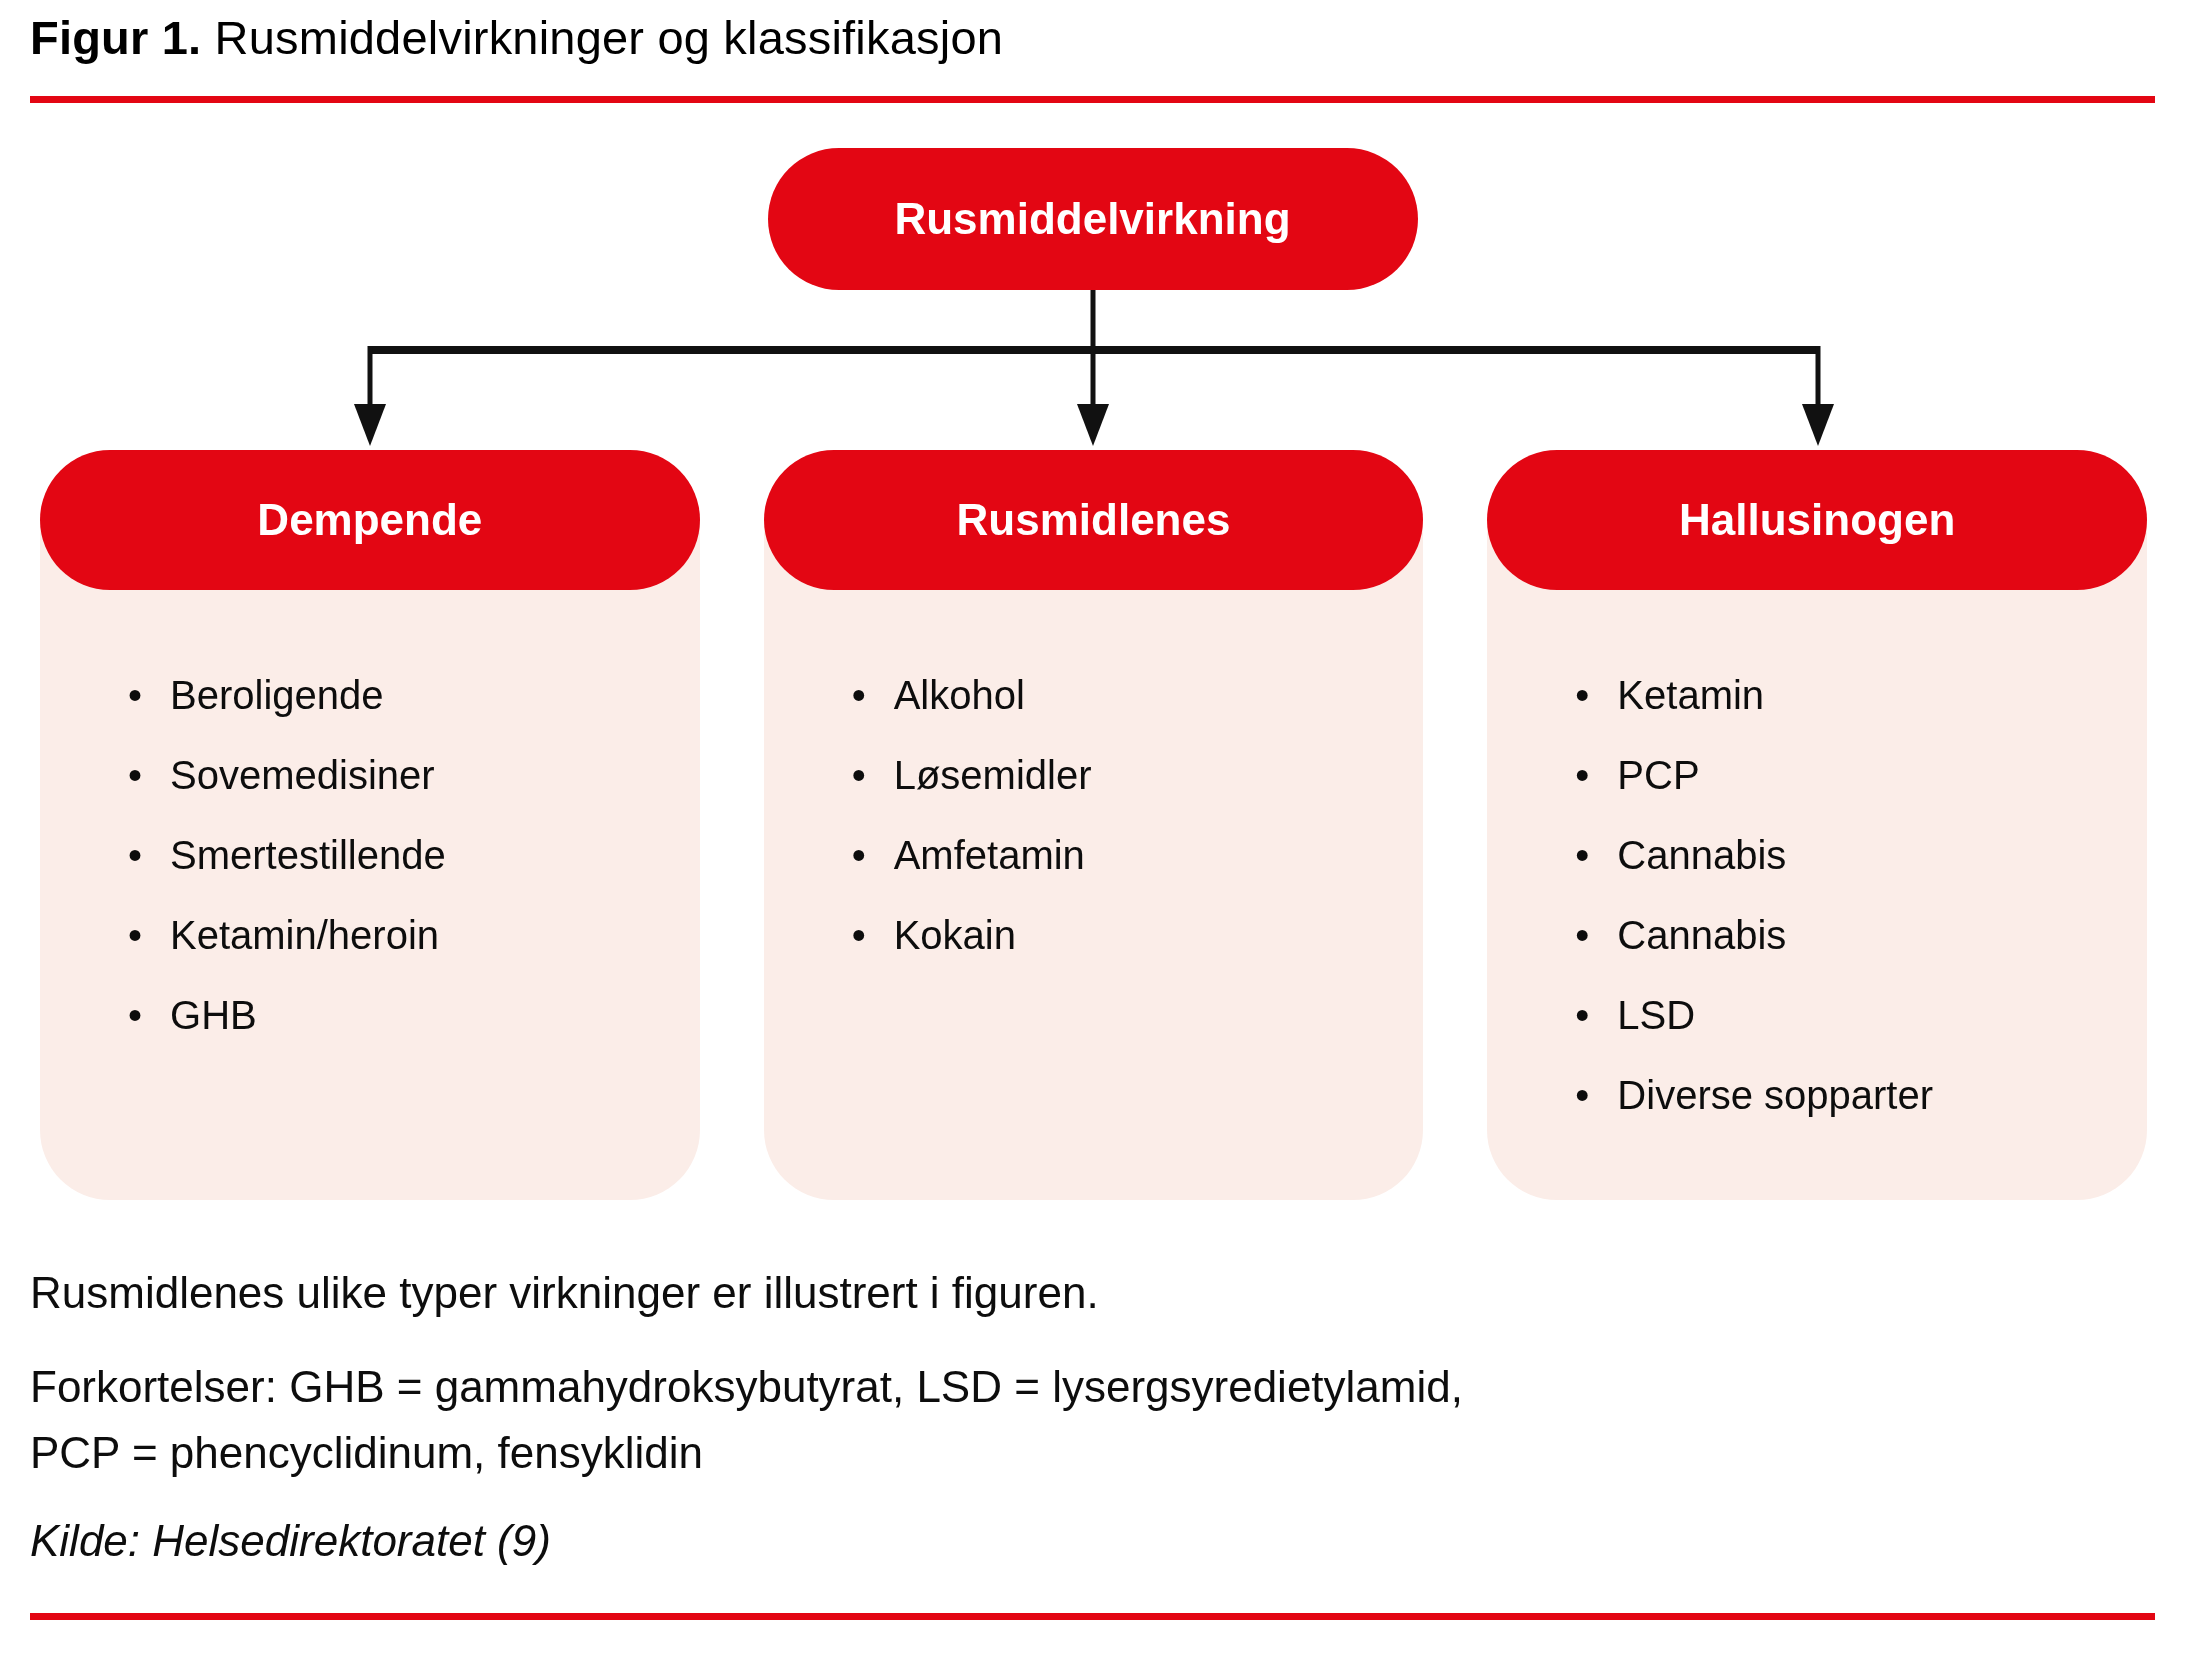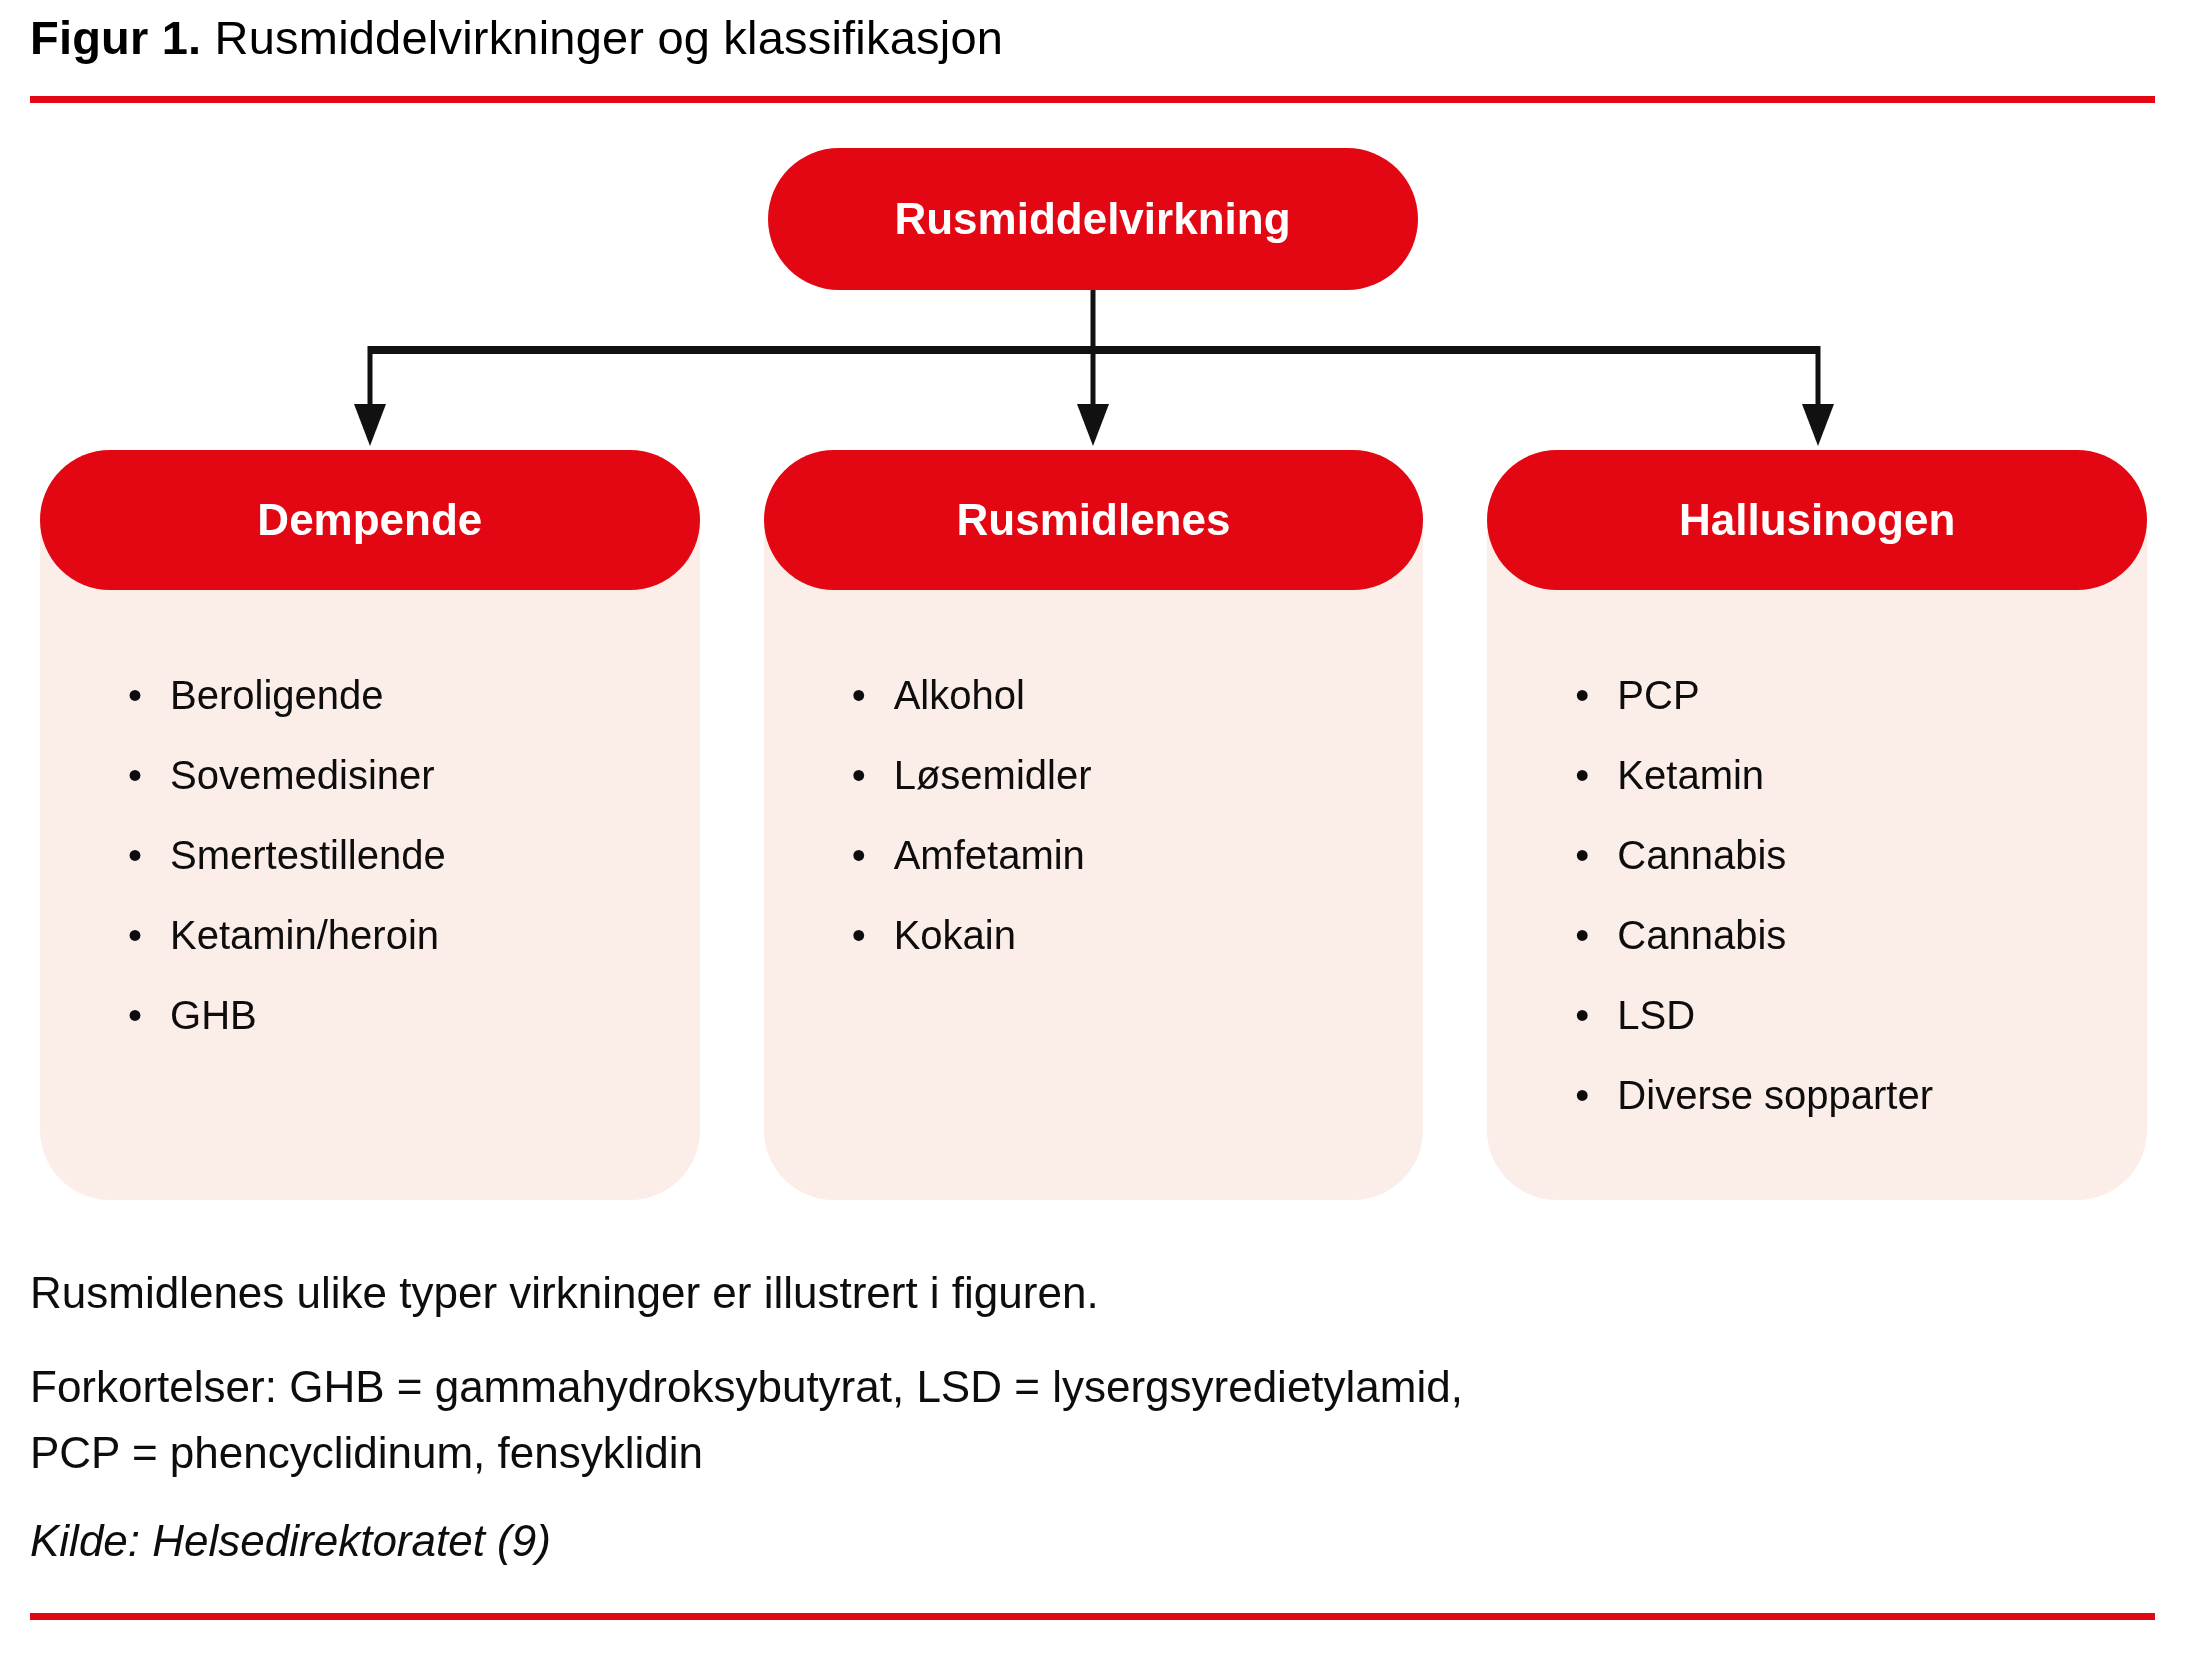--- a/index.html
+++ b/index.html
@@ -135,22 +135,22 @@
         </ul>
       </div>
     </div>
 
     <div class="box">
       <div class="box-header">
         <span>Hallusinogen</span>
       </div>
       <div class="box-body">
         <ul class="drug-list">
+          <li>Ketamin</li>
           <li>PCP</li>
-          <li>Ketamin</li>
           <li>Cannabis</li>
           <li>Cannabis</li>
           <li>LSD</li>
           <li>Diverse sopparter</li>
         </ul>
       </div>
     </div>
 
   </div>
 

